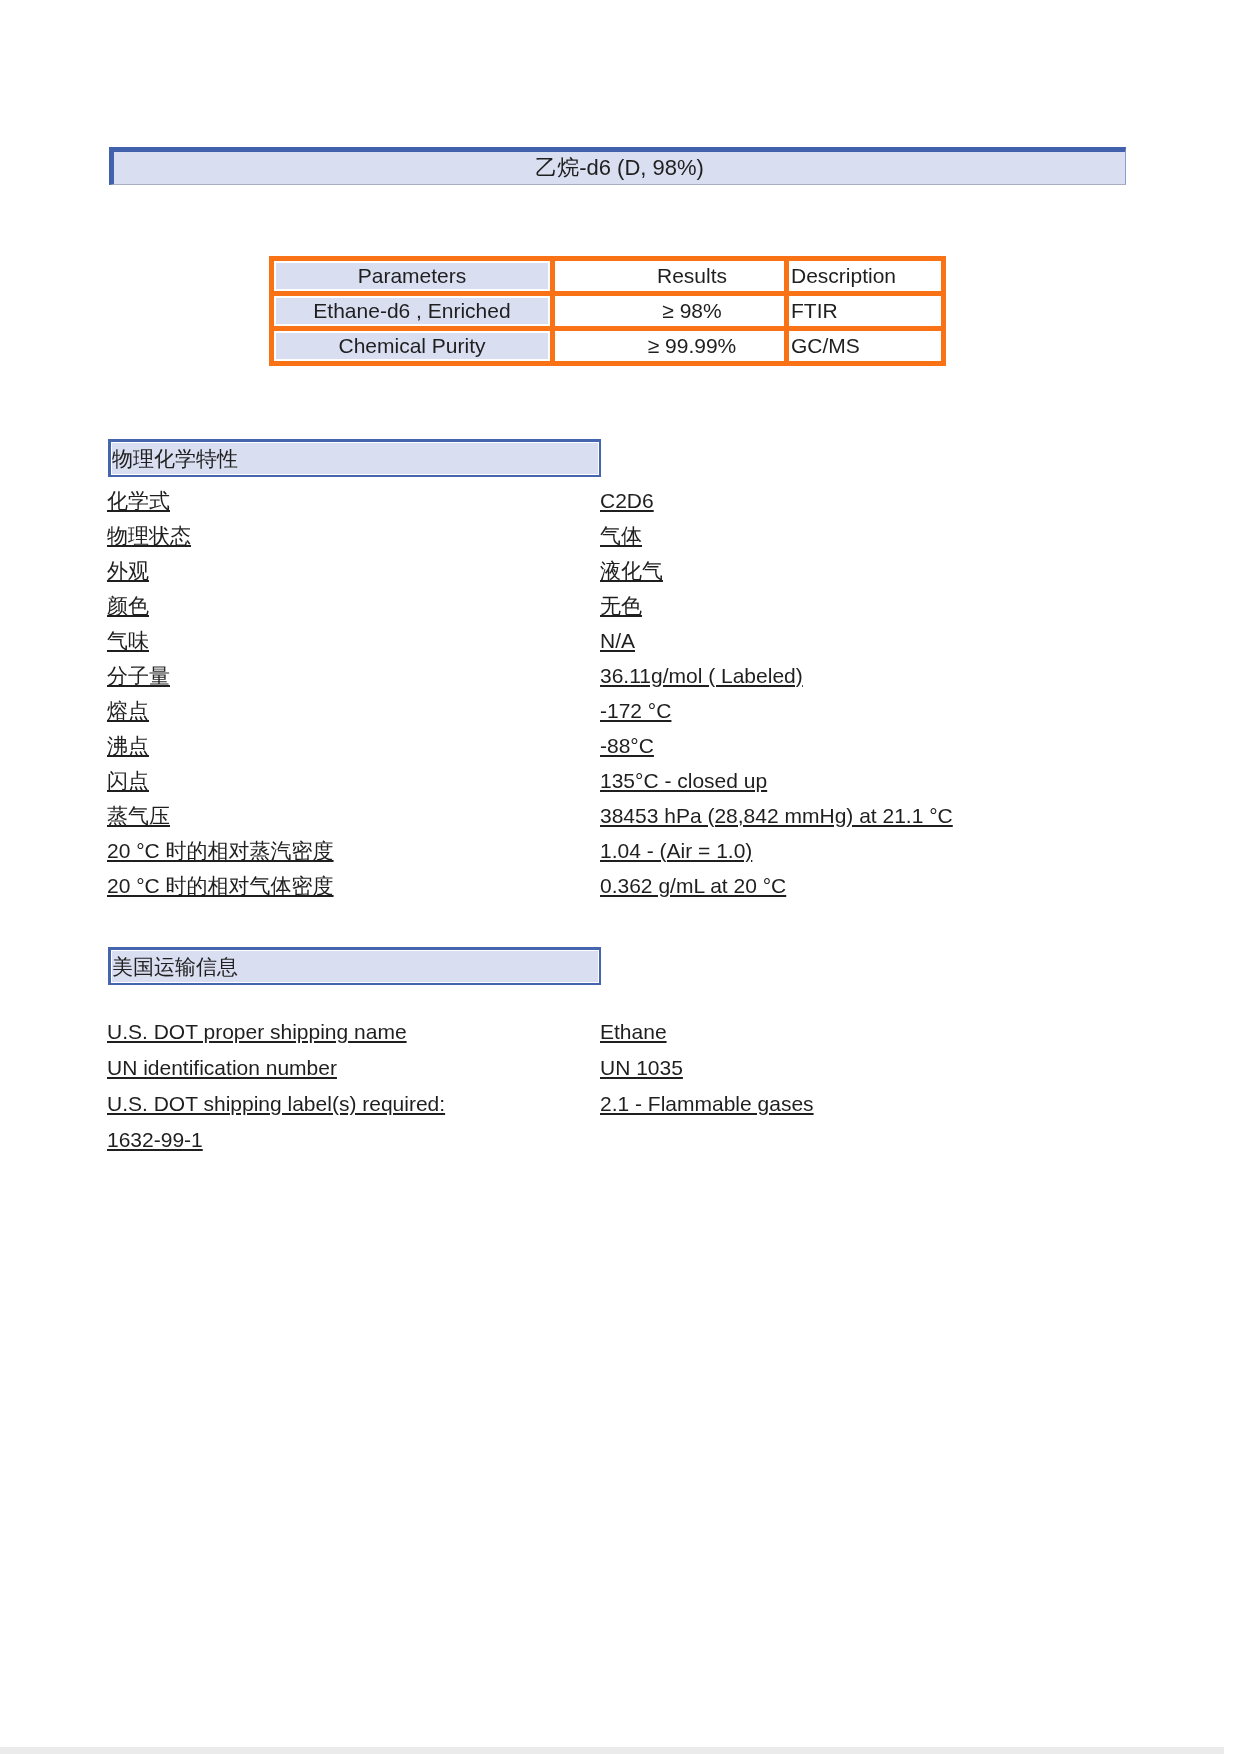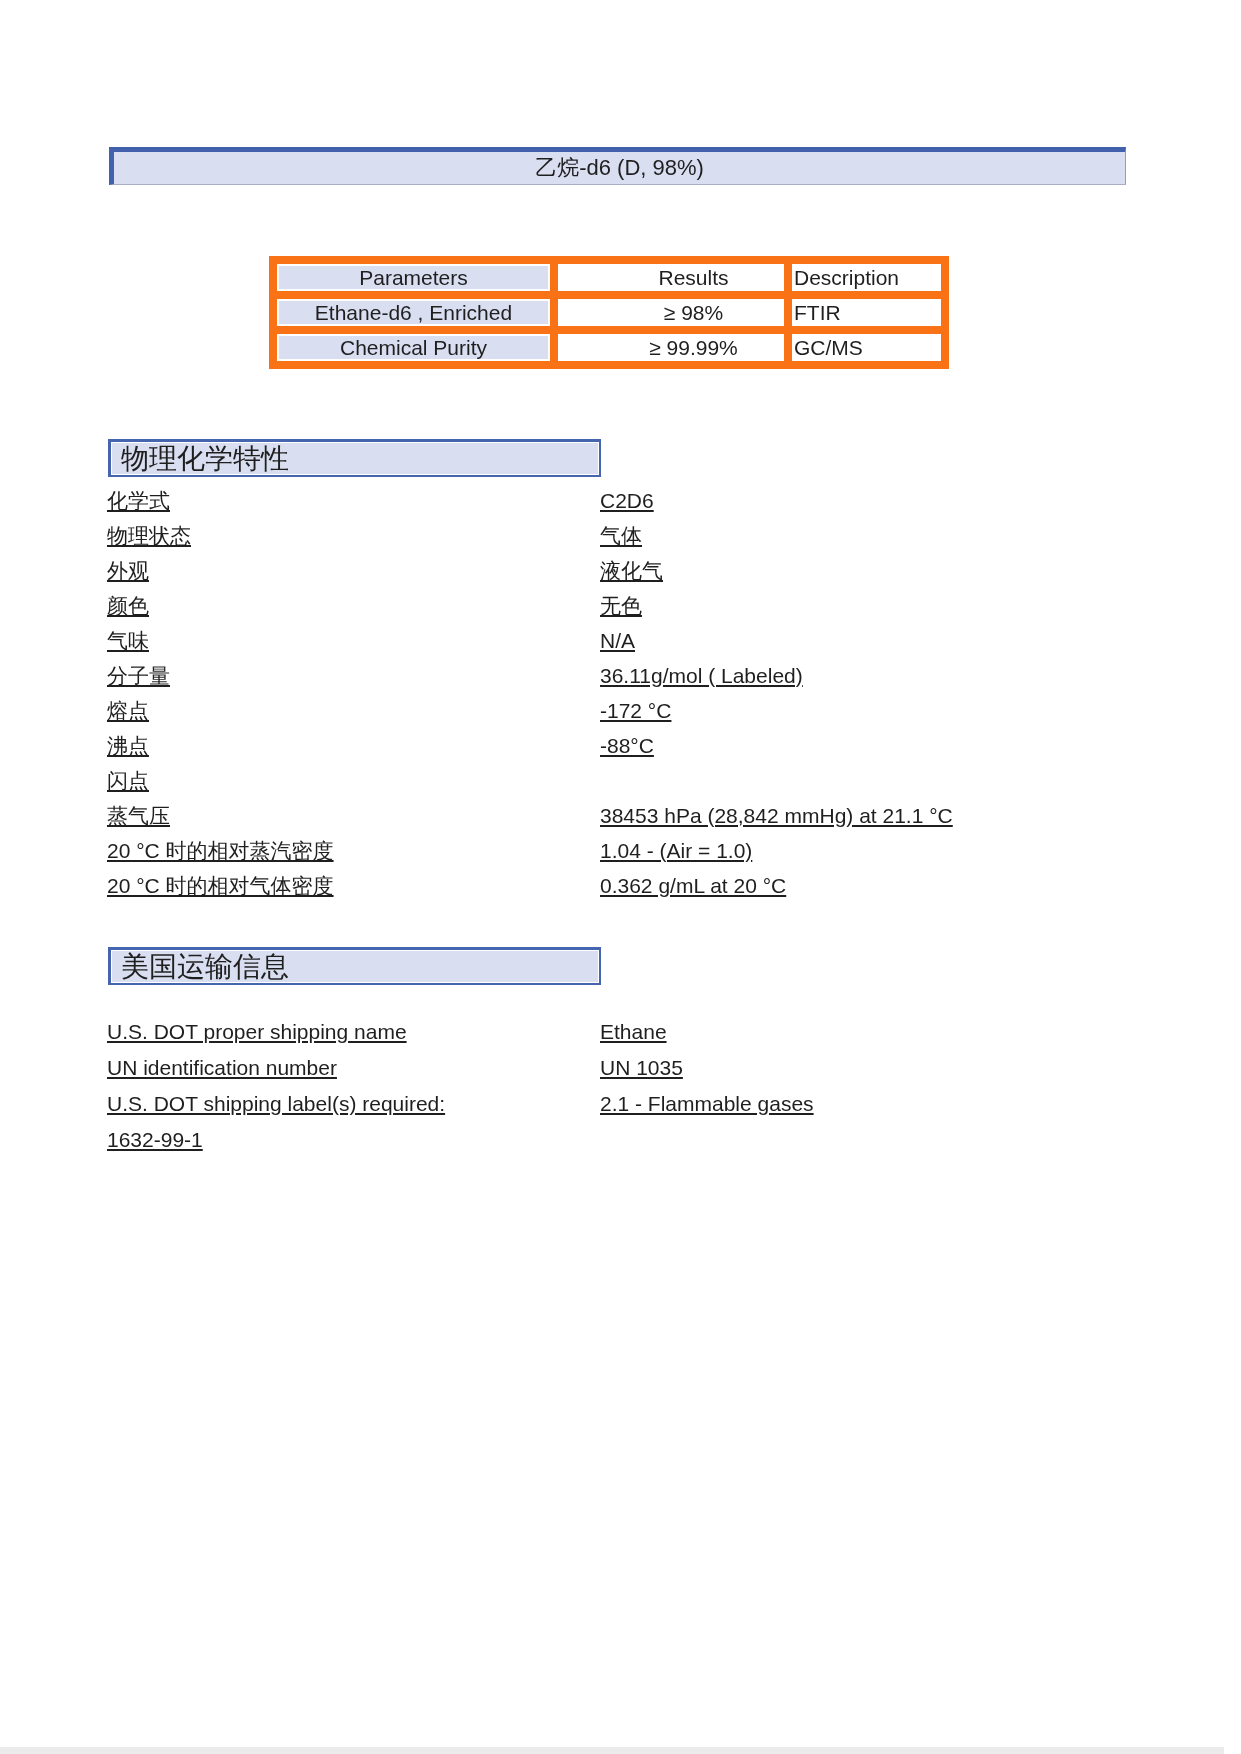--- a/index.html
+++ b/index.html
@@ -31,21 +31,21 @@
   }
 
   
   .qc-table {
     position: absolute;
     left: 269px; top: 256px;
     border-collapse: collapse;
     font-size: 21px;
   }
   .qc-table td, .qc-table th {
-    border: 8px solid #f97316;
+    border: 5px solid #f97316;
     height: 35px;
     font-weight: normal;
     vertical-align: middle;
     background: #ffffff;
   }
   .qc-table .c0 { width: 281px; }
   .qc-table .c1 { width: 234px; padding-left: 45px; }
   .qc-table .c2 { width: 157px; }
   .qc-table .shaded {
     background: #d9def1;
@@ -58,22 +58,22 @@
   .section-header {
     position: absolute;
     left: 108px;
     width: 493px; height: 38px;
     background: #d9def1;
     border: 2px solid #4565ae;
     border-top-width: 3px;
     border-left-width: 3px;
     box-shadow: inset 0 0 0 1px #ffffff;
     display: flex; align-items: center;
-    padding-left: 10px;
-    font-size: 28px;
+    padding-left: 1px;
+    font-size: 21px;
   }
   .sec1-header { top: 439px; }
   .sec2-header { top: 947px; }
 
   
   .prop-rows {
     position: absolute;
     left: 107px;
     width: 1030px;
     text-decoration: underline;
@@ -160,20 +160,21 @@
     <div class="prop-row">
       <span class="prop-label">熔点</span>
       <span class="prop-value">-172 °C</span>
     </div>
     <div class="prop-row">
       <span class="prop-label">沸点</span>
       <span class="prop-value">-88°C</span>
     </div>
     <div class="prop-row">
       <span class="prop-label">闪点</span>
+      <span class="prop-value">135°C - closed up</span>
     </div>
     <div class="prop-row">
       <span class="prop-label">蒸气压</span>
       <span class="prop-value">38453 hPa (28,842 mmHg) at 21.1 °C</span>
     </div>
     <div class="prop-row">
       <span class="prop-label">20 °C 时的相对蒸汽密度</span>
       <span class="prop-value">1.04 - (Air = 1.0)</span>
     </div>
     <div class="prop-row">

